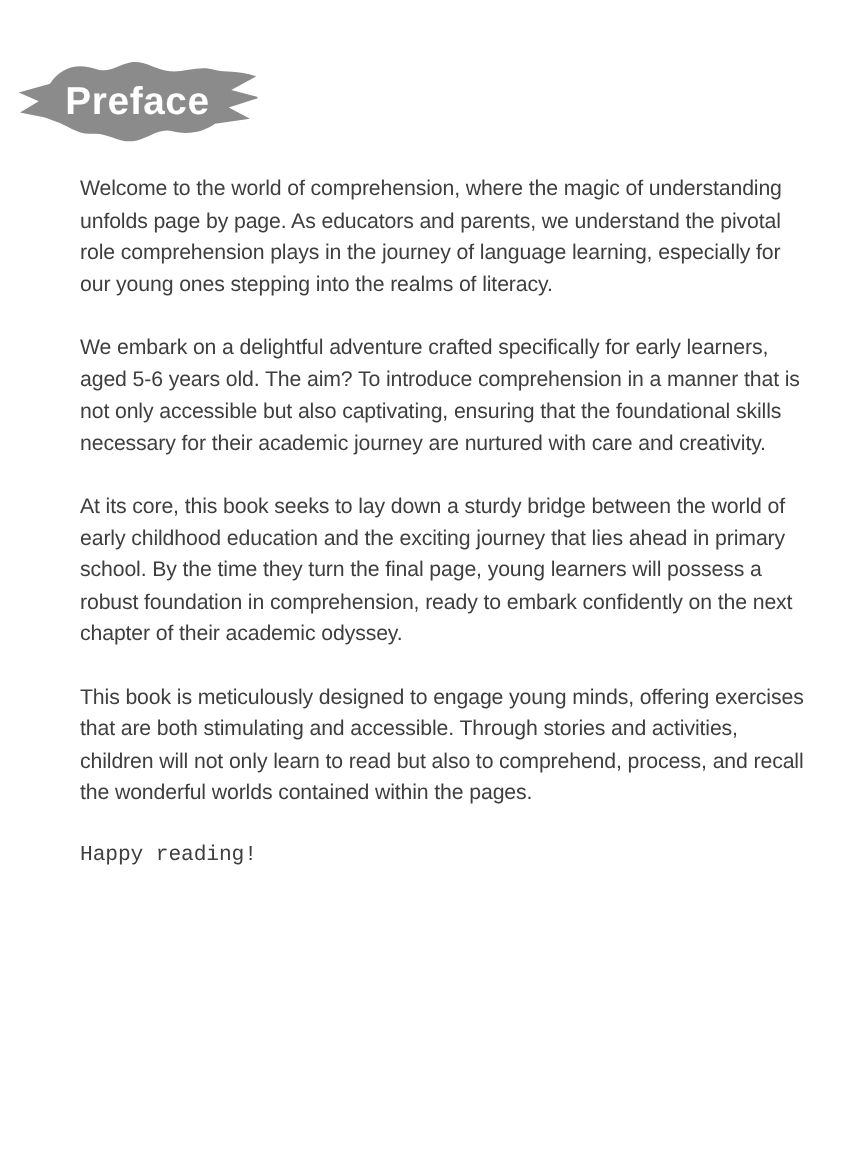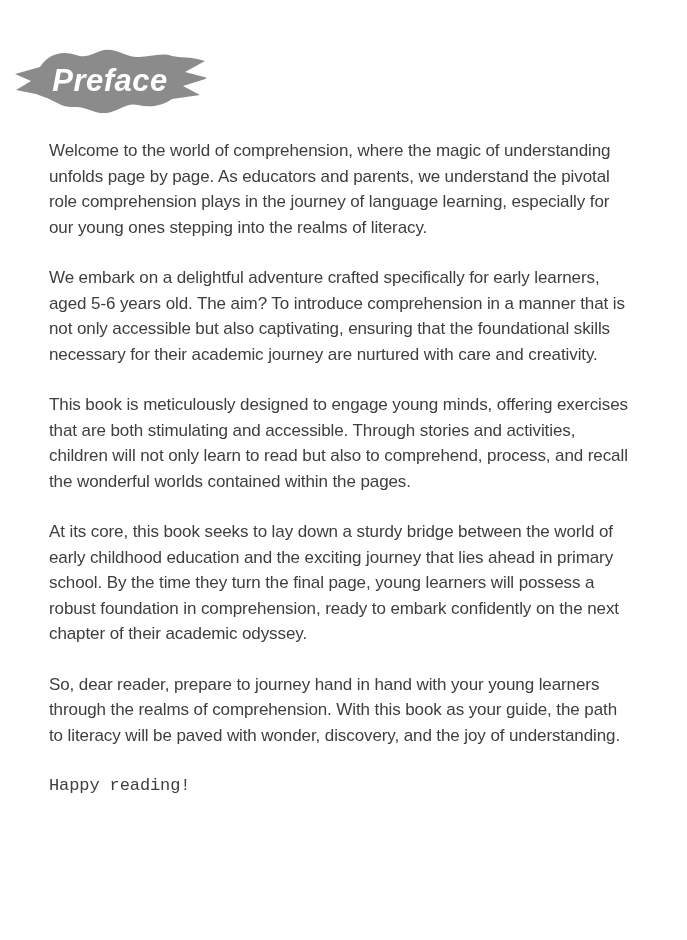--- a/index.html
+++ b/index.html
@@ -14,21 +14,20 @@
     background: #ffffff;
     font-family: "Liberation Sans", sans-serif;
     overflow: hidden;
   }
   .badge {
     position: absolute;
     left: 14px;
     top: 48px;
     width: 192px;
     height: 68px;
-    font-style: italic;
   }
   .badge svg {
     position: absolute;
     left: 0;
     top: 0;
     width: 192px;
     height: 68px;
   }
   .badge-label {
     position: absolute;
@@ -41,21 +40,21 @@
     justify-content: center;
     color: #ffffff;
     font-size: 31px;
     font-weight: bold;
     letter-spacing: 0.5px;
     padding-bottom: 3px;
     box-sizing: border-box;
   }
   .content {
     position: absolute;
-    left: 49px;
+    left: 64px;
     top: 138px;
     width: 581px;
     color: #3e3e3e;
     font-size: 17px;
     line-height: 25.5px;
     letter-spacing: -0.1px;
   }
   .content p {
     margin: 0 0 25px 0;
   }
@@ -91,19 +90,18 @@
                L 2 42
                L 17 33
                Z" fill="#8b8b8b"></path>
     </svg>
     <div class="badge-label">Preface</div>
   </div>
 
   <div class="content">
     <p>Welcome to the world of comprehension, where the magic of understanding unfolds page by page. As educators and parents, we understand the pivotal role comprehension plays in the journey of language learning, especially for our young ones stepping into the realms of literacy.</p>
     <p>We embark on a delightful adventure crafted specifically for early learners, aged 5-6 years old. The aim? To introduce comprehension in a manner that is not only accessible but also captivating, ensuring that the foundational skills necessary for their academic journey are nurtured with care and creativity.</p>
+    <p>At its core, this book seeks to lay down a sturdy bridge between the world of early childhood education and the exciting journey that lies ahead in primary school. By the time they turn the final page, young learners will possess a robust foundation in comprehension, ready to embark confidently on the next chapter of their academic odyssey.</p>
     <p>This book is meticulously designed to engage young minds, offering exercises that are both stimulating and accessible. Through stories and activities, children will not only learn to read but also to comprehend, process, and recall the wonderful worlds contained within the pages.</p>
-    <p>At its core, this book seeks to lay down a sturdy bridge between the world of early childhood education and the exciting journey that lies ahead in primary school. By the time they turn the final page, young learners will possess a robust foundation in comprehension, ready to embark confidently on the next chapter of their academic odyssey.</p>
-    <p>So, dear reader, prepare to journey hand in hand with your young learners through the realms of comprehension. With this book as your guide, the path to literacy will be paved with wonder, discovery, and the joy of understanding.</p>
     <p class="closing">Happy reading!</p>
   </div>
 
 </div>
 
 </body></html>

